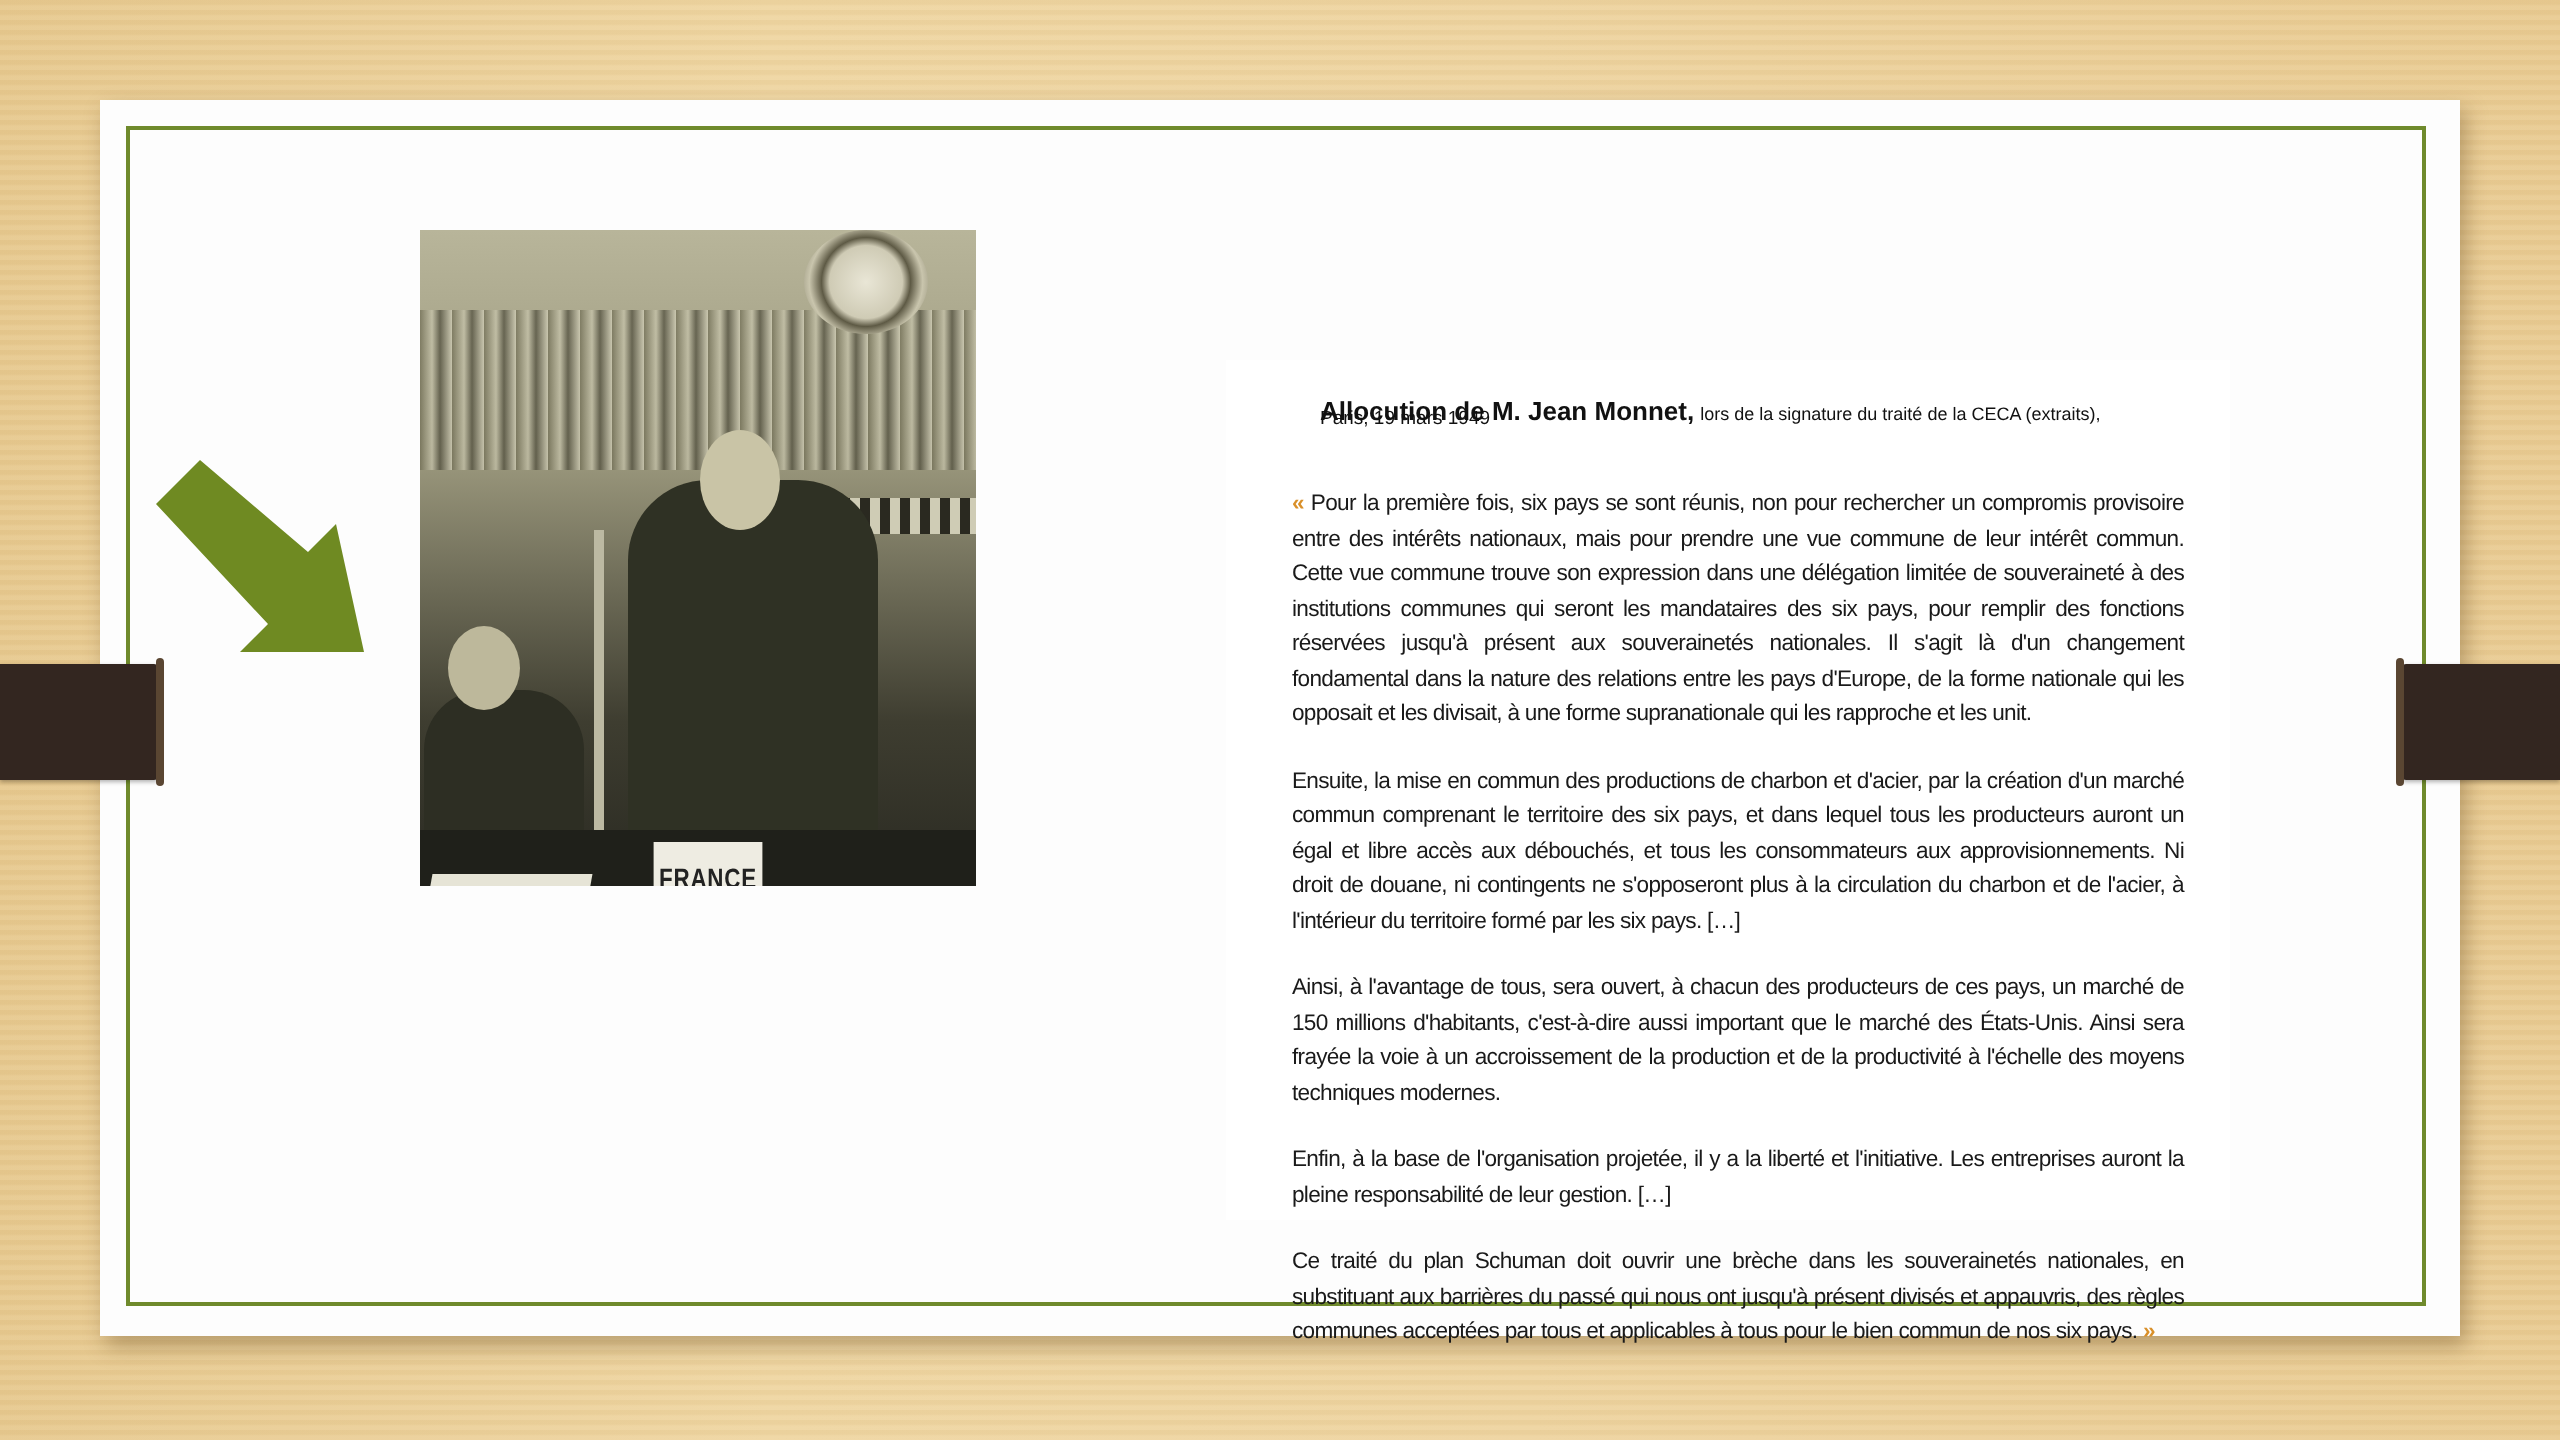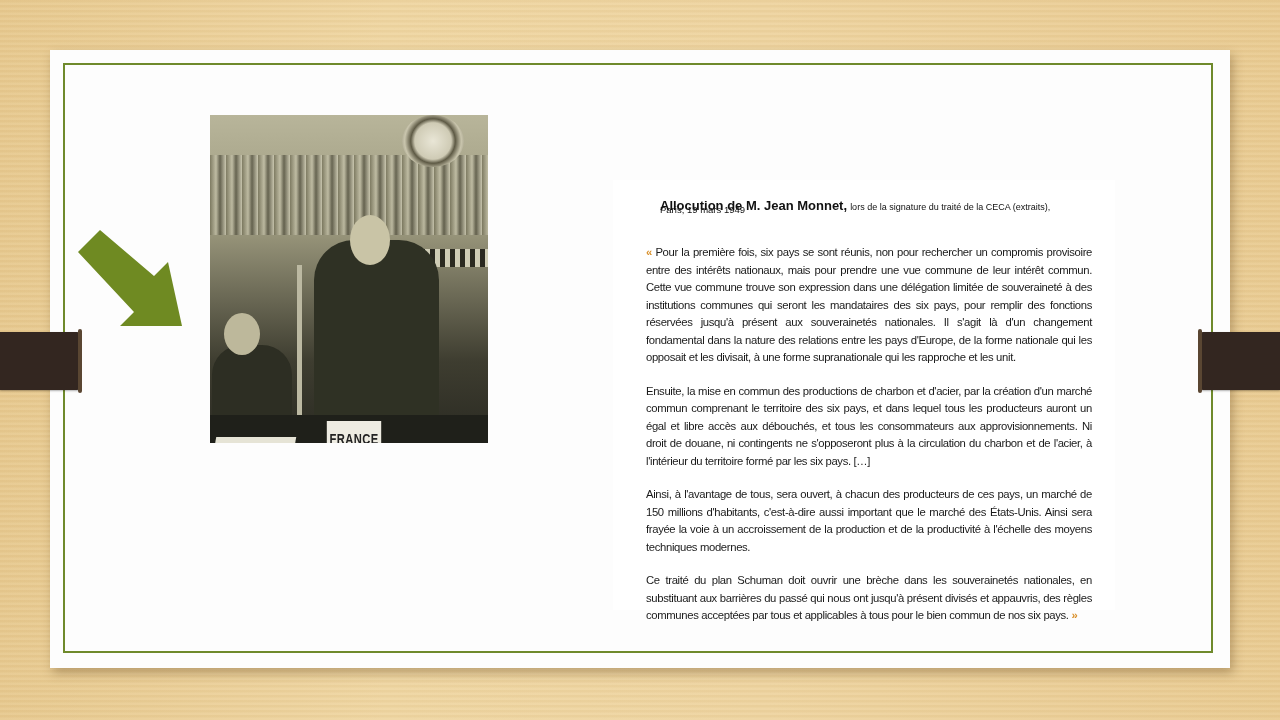--- a/index.html
+++ b/index.html
@@ -144,15 +144,16 @@
   <div class="title-line">
     <span class="bold">Allocution de M. Jean Monnet,</span>
     <span class="small">lors de la signature du traité de la CECA (extraits),</span>
   </div>
   <div class="date-line">Paris, 19 mars 1949</div>
 
   <div class="body">
     <p><span class="quote-mark">«</span> <span>Pour la première fois, six pays se sont réunis, non pour rechercher un compromis provisoire entre des intérêts nationaux, mais pour prendre une vue commune de leur intérêt commun. Cette vue commune trouve son expression dans une délégation limitée de souveraineté à des institutions communes qui seront les mandataires des six pays, pour remplir des fonctions réservées jusqu'à présent aux souverainetés nationales. Il s'agit là d'un changement fondamental dans la nature des relations entre les pays d'Europe, de la forme nationale qui les opposait et les divisait, à une forme supranationale qui les rapproche et les unit.</span></p>
     <p><span>Ensuite, la mise en commun des productions de charbon et d'acier, par la création d'un marché commun comprenant le territoire des six pays, et dans lequel tous les producteurs auront un égal et libre accès aux débouchés, et tous les consommateurs aux approvisionnements. Ni droit de douane, ni contingents ne s'opposeront plus à la circulation du charbon et de l'acier, à l'intérieur du territoire formé par les six pays. […]</span></p>
     <p><span>Ainsi, à l'avantage de tous, sera ouvert, à chacun des producteurs de ces pays, un marché de 150 millions d'habitants, c'est-à-dire aussi important que le marché des États-Unis. Ainsi sera frayée la voie à un accroissement de la production et de la productivité à l'échelle des moyens techniques modernes.</span></p>
+    <p><span>Enfin, à la base de l'organisation projetée, il y a la liberté et l'initiative. Les entreprises auront la pleine responsabilité de leur gestion. […]</span></p>
     <p><span>Ce traité du plan Schuman doit ouvrir une brèche dans les souverainetés nationales, en substituant aux barrières du passé qui nous ont jusqu'à présent divisés et appauvris, des règles communes acceptées par tous et applicables à tous pour le bien commun de nos six pays.</span> <span class="quote-mark">»</span></p>
   </div>
 </div>
 
 </body></html>

